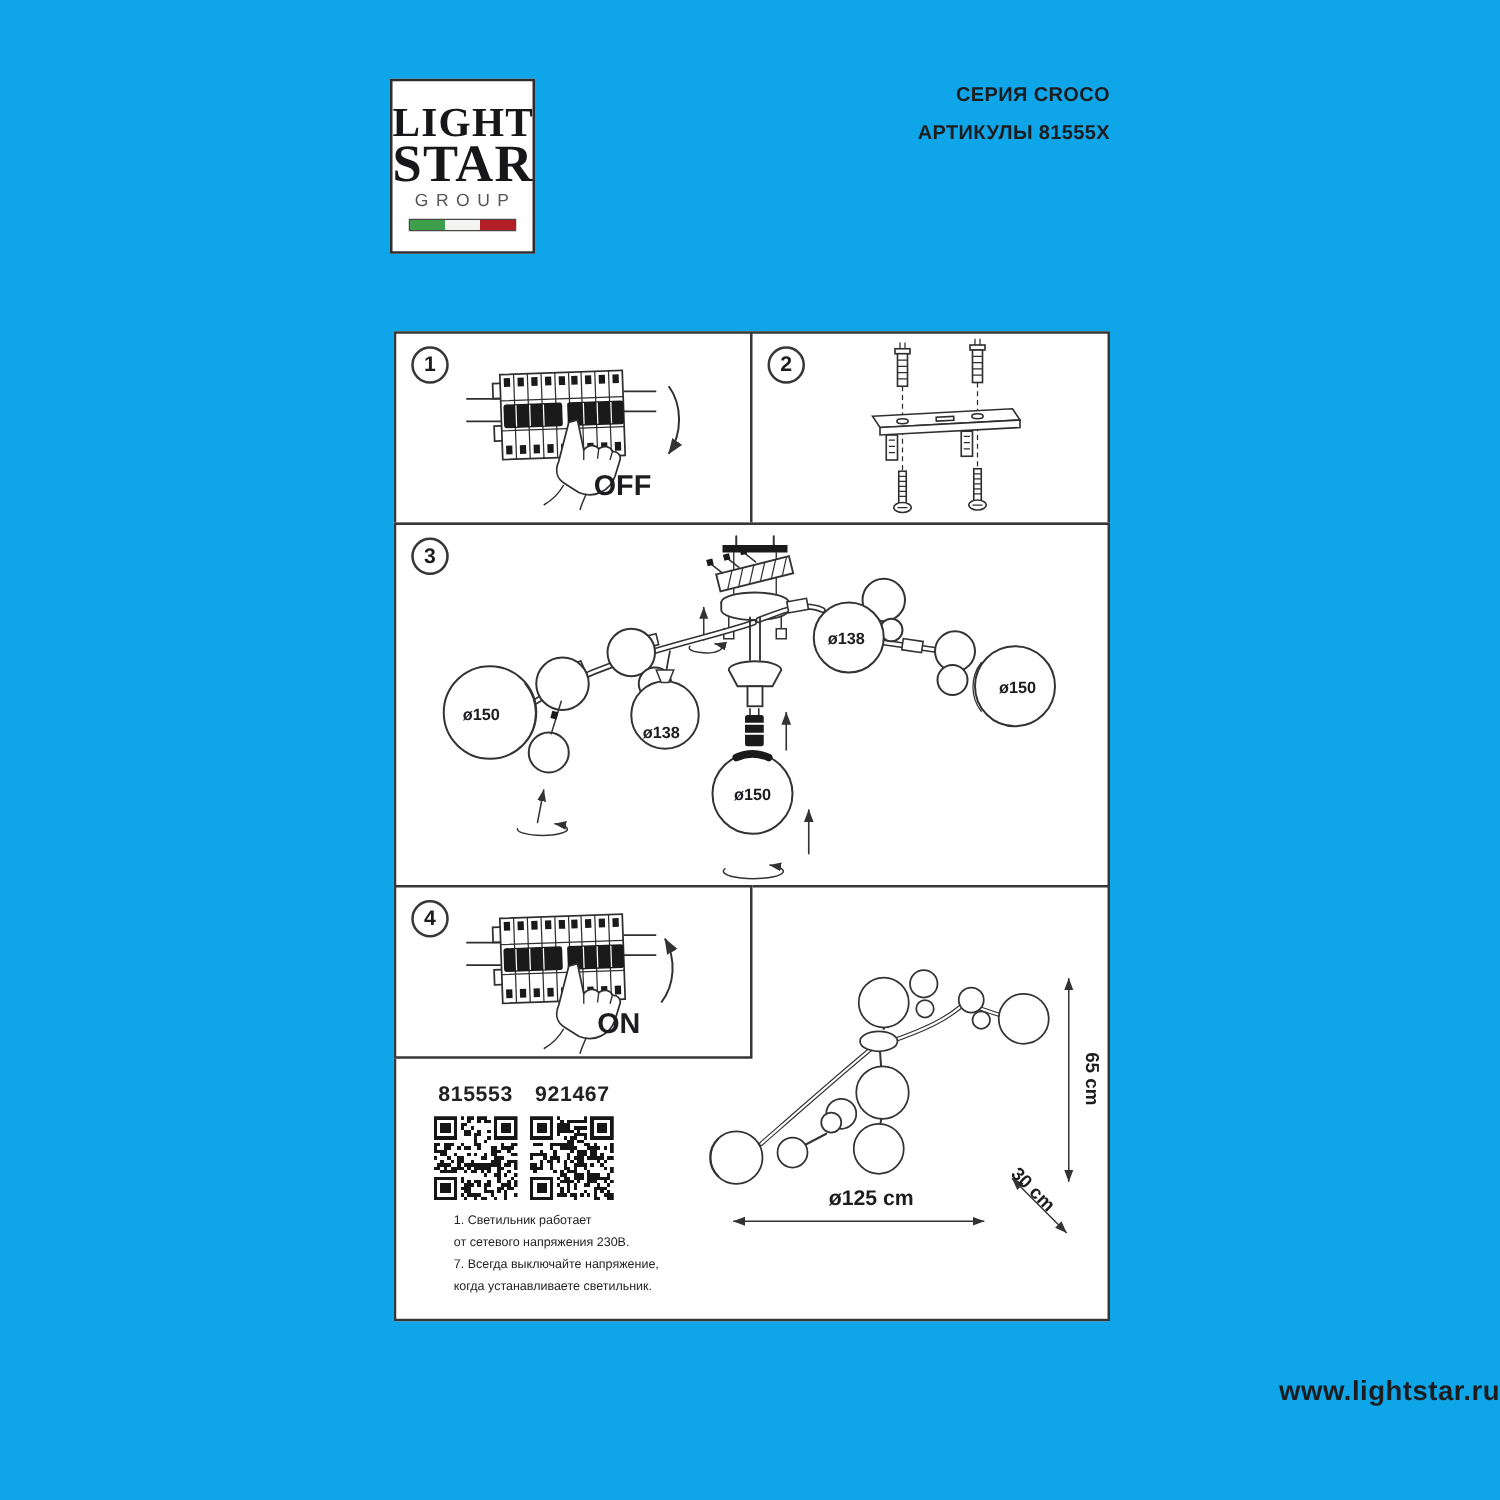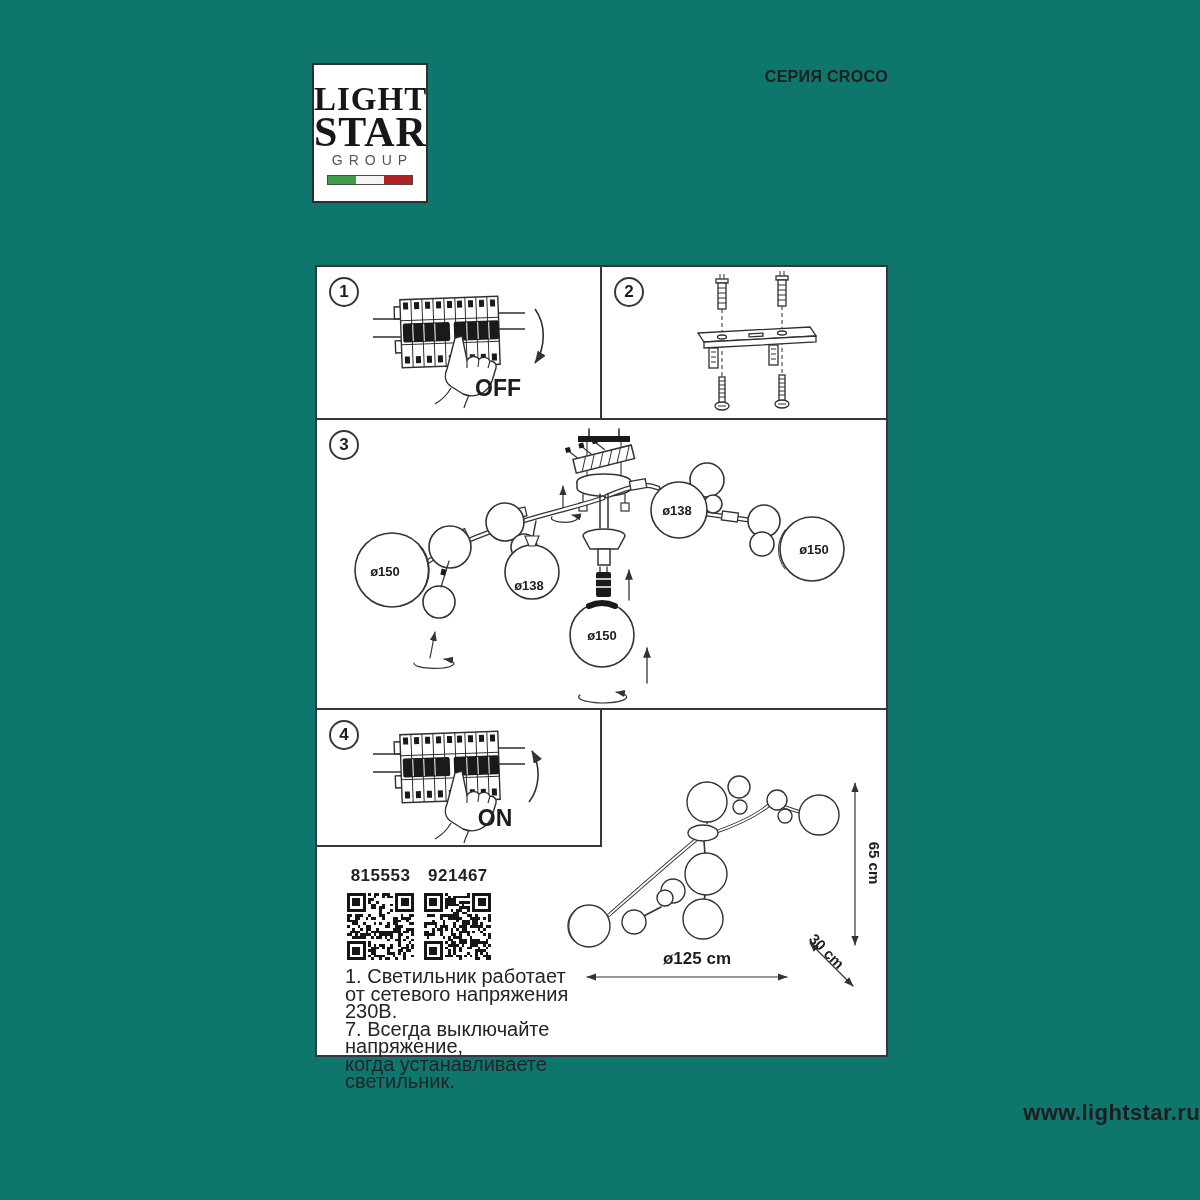--- a/index.html
+++ b/index.html
@@ -1,16 +1,16 @@
 <!DOCTYPE html>
 <html><head>
 <meta charset="utf-8">
 <style>
   html,body{margin:0;padding:0;background:#fff;}
-  .page{position:relative;width:1200px;height:1200px;background:#0f766e;overflow:hidden;
+  .page{position:relative;width:1200px;height:1200px;background:#0ea5e9;overflow:hidden;
         font-family:"Liberation Sans",sans-serif;color:#1d1d1f;}
   
   .logo-box{position:absolute;left:312px;top:63px;width:116px;height:140px;
             border:2px solid #2e2e31;box-sizing:border-box;text-align:center;background:#fff;}
   .logo-light{margin-top:20px;font:bold 33px/29px "Liberation Serif",serif;letter-spacing:1px;color:#17171a;}
   .logo-star{font:bold 42px/37px "Liberation Serif",serif;letter-spacing:1px;color:#17171a;}
   .logo-group{margin-top:1px;font:400 14px/17px "Liberation Sans",sans-serif;letter-spacing:6px;padding-left:5px;color:#565658;}
   .flag{margin:6px auto 0;width:86px;height:10px;border:1px solid #4a4a4c;display:flex;box-sizing:border-box;}
   .flag span{flex:1;}
   .header-text{position:absolute;right:312px;top:62px;text-align:right;}
@@ -26,21 +26,21 @@
   .p4{left:-2px;top:-2px;width:287px;height:139px;}
   .badge{position:absolute;left:12px;top:10px;width:30px;height:30px;border:2px solid #37373a;
          border-radius:50%;box-sizing:border-box;text-align:center;font:bold 17px/26px "Liberation Sans",sans-serif;
          color:#1d1d1f;background:#fff;z-index:3;}
   .art{position:absolute;left:0;top:0;display:block;}
   
   .products{position:absolute;left:30px;top:156px;}
   .product-col{display:inline-block;vertical-align:top;width:67px;margin-right:6px;text-align:left;}
   .article-label{font-weight:bold;font-size:17px;letter-spacing:0.5px;margin-bottom:7px;color:#222;text-align:center;}
   .qr{display:block;width:67px;height:67px;}
-  .notes{position:absolute;left:28px;top:258px;width:250px;font-size:20px;line-height:17.5px;color:#242426;}
+  .notes{position:absolute;left:46px;top:258px;width:250px;font-size:10px;line-height:17.5px;color:#242426;}
   .dim-wrap{position:absolute;left:240px;top:45px;}
   
   .footer{position:absolute;left:0;top:1100px;width:1200px;text-align:right;
           font-weight:bold;font-size:22px;letter-spacing:0.4px;color:#1d1d1f;}
   svg text{font-family:"Liberation Sans",sans-serif;}
 </style>
 </head>
 <body>
 
 <div class="page">
@@ -51,20 +51,21 @@
     <div class="logo-group">GROUP</div>
     <div class="flag">
       <span style="background:#3f9e4a"></span>
         <span style="background:#f4f4f2"></span>
         <span style="background:#b22026"></span>
     </div>
   </div>
 
   <div class="header-text">
     <div class="series-line">СЕРИЯ CROCO</div>
+    <div class="series-line">АРТИКУЛЫ 81555X</div>
     <div class="instr-block">
     </div>
   </div>
 
   <section class="panel p1">
     <div class="badge">1</div>
     <svg class="art" width="283" height="151" viewBox="0 0 283 151">
       <defs>
         <marker id="m1" markerWidth="10" markerHeight="8" refX="7.5" refY="3" orient="auto-start-reverse">
           <path d="M0 0 L8 3 L0 6 Z" fill="#333"></path>

